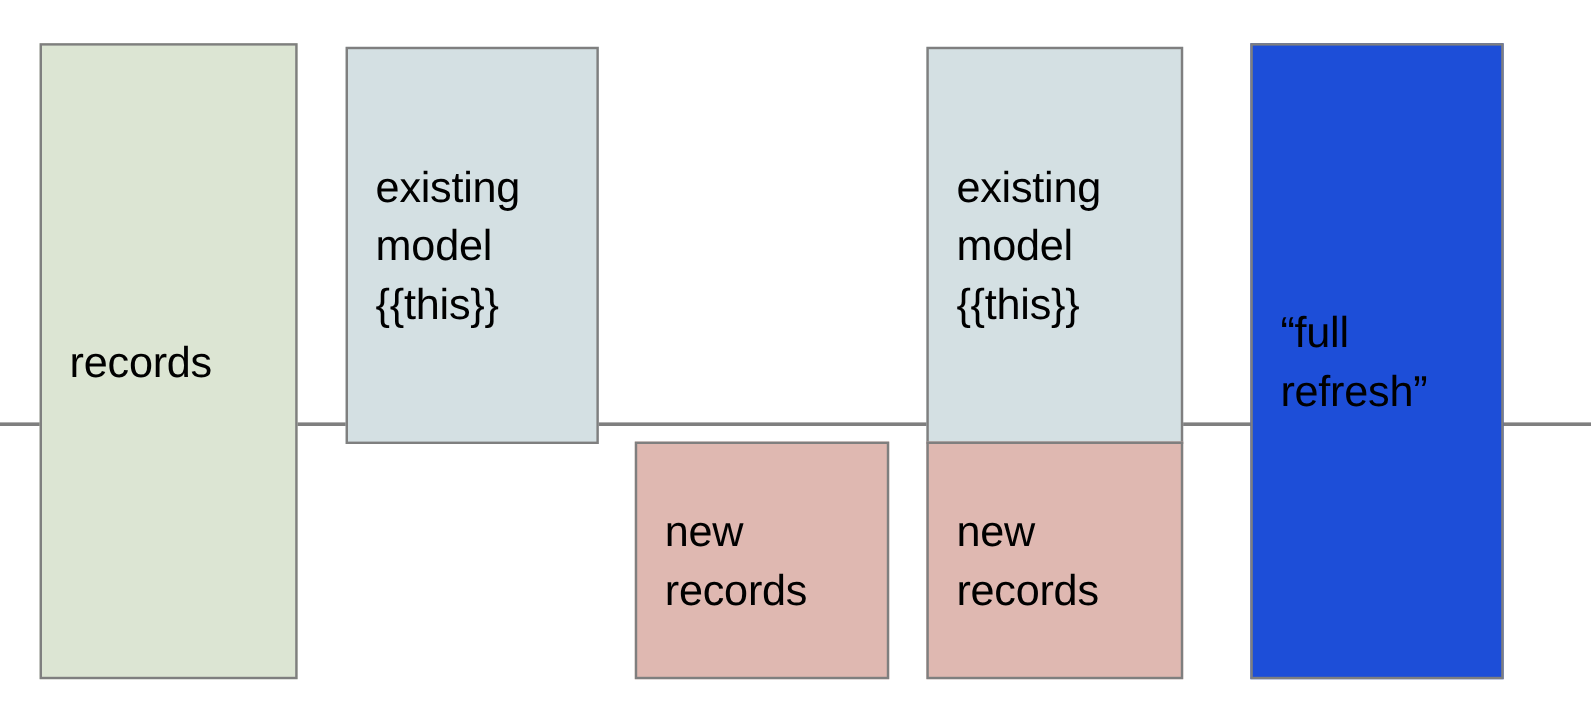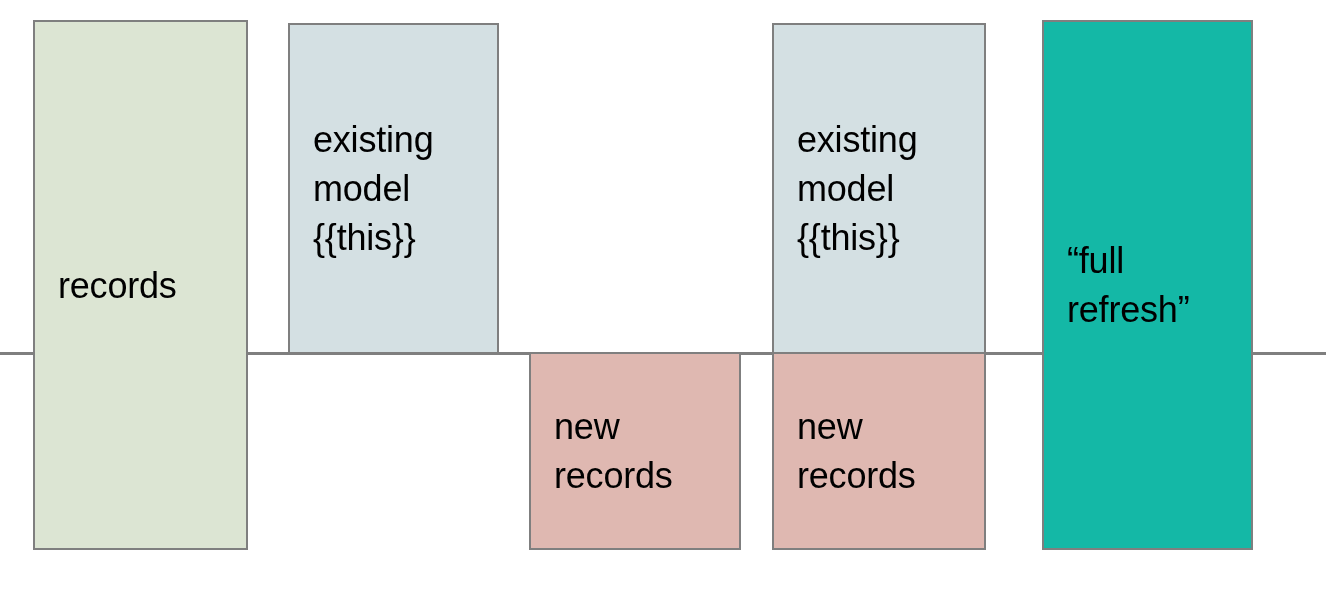--- a/index.html
+++ b/index.html
@@ -29,39 +29,40 @@
   .block {
     position: absolute;
     box-sizing: border-box;
     border: 2px solid #7f7f7f;
     display: flex;
     flex-direction: column;
     justify-content: center;
     align-items: flex-start;
     padding-left: 23px;
     padding-right: 10px;
+    margin-top: 16px;
   }
   .block .label {
     font-size: 36px;
     line-height: 49px;
     color: #000000;
     white-space: pre-line;
     text-align: left;
     letter-spacing: -0.2px;
   }
   
   .block { z-index: 2; }
   .baseline { z-index: 1; }
 
   .block-source   { left: 33px;   top: 20px;  width: 215px; height: 530px; background: #dce5d3; }
   .block-model-1  { left: 288px;  top: 23px;  width: 211px; height: 331px; background: #d4e0e3; }
   .block-new-1    { left: 529px;  top: 352px; width: 212px; height: 198px; background: #dfb8b1; }
   .block-model-2  { left: 772px;  top: 23px;  width: 214px; height: 331px; background: #d4e0e3; }
   .block-new-2    { left: 772px;  top: 352px; width: 214px; height: 198px; background: #dfb8b1; }
-  .block-refresh  { left: 1042px; top: 20px;  width: 211px; height: 530px; background: #14b8a6; }
+  .block-refresh  { left: 1042px; top: 20px;  width: 211px; height: 530px; background: #1d4ed8; }
 
   
   .block-source .label,
   .block-refresh .label { margin-top: 0; }
 </style>
 </head>
 <body>
 
 <div id="canvas">
 

